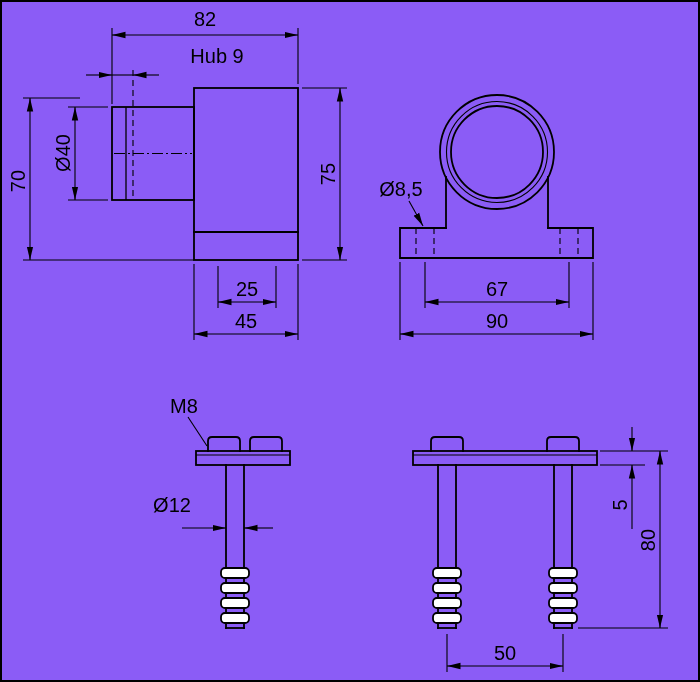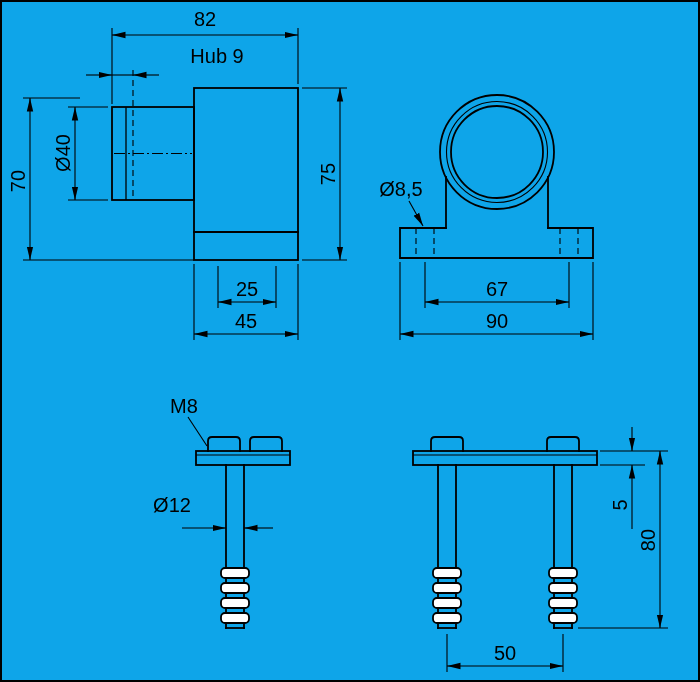--- a/index.html
+++ b/index.html
@@ -1,16 +1,16 @@
 <!DOCTYPE html>
 <html><head>
 <meta charset="utf-8">
 <style>
   html,body{margin:0;padding:0;background:#ffffff;}
-  .canvas{width:700px;height:682px;position:relative;background:#0ea5e9;}
+  .canvas{width:700px;height:682px;position:relative;background:#8b5cf6;}
   svg{display:block;}
   svg text{font-family:"Liberation Sans","DejaVu Sans",sans-serif;font-size:20px;fill:#000;}
   .ol{stroke:#000;stroke-width:1.8;fill:none;stroke-linecap:square;}
   .olf{stroke:#000;stroke-width:1.8;fill:#ffffff;}
   .dl{stroke:#000;stroke-width:1.1;fill:none;}
   .hid{stroke:#000;stroke-width:1.1;fill:none;stroke-dasharray:6 4;}
   .cl{stroke:#000;stroke-width:1;fill:none;stroke-dasharray:11 3 2 3;}
   .thin{stroke:#000;stroke-width:1.3;fill:none;}
   .frame{stroke:#000;stroke-width:2;fill:none;}
 </style>

